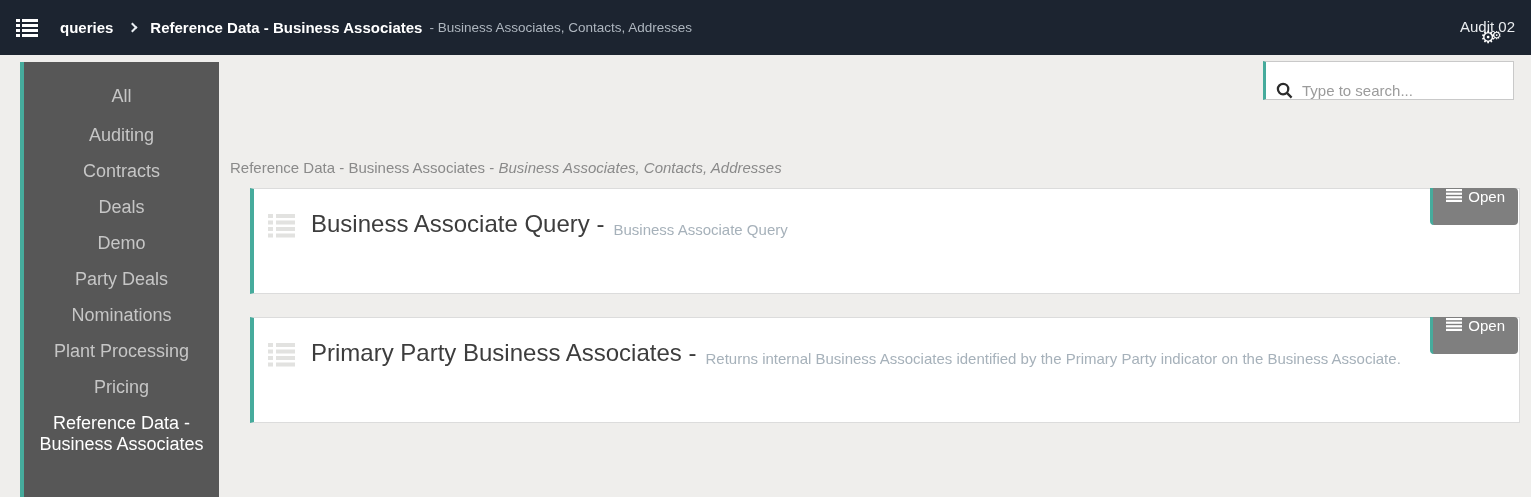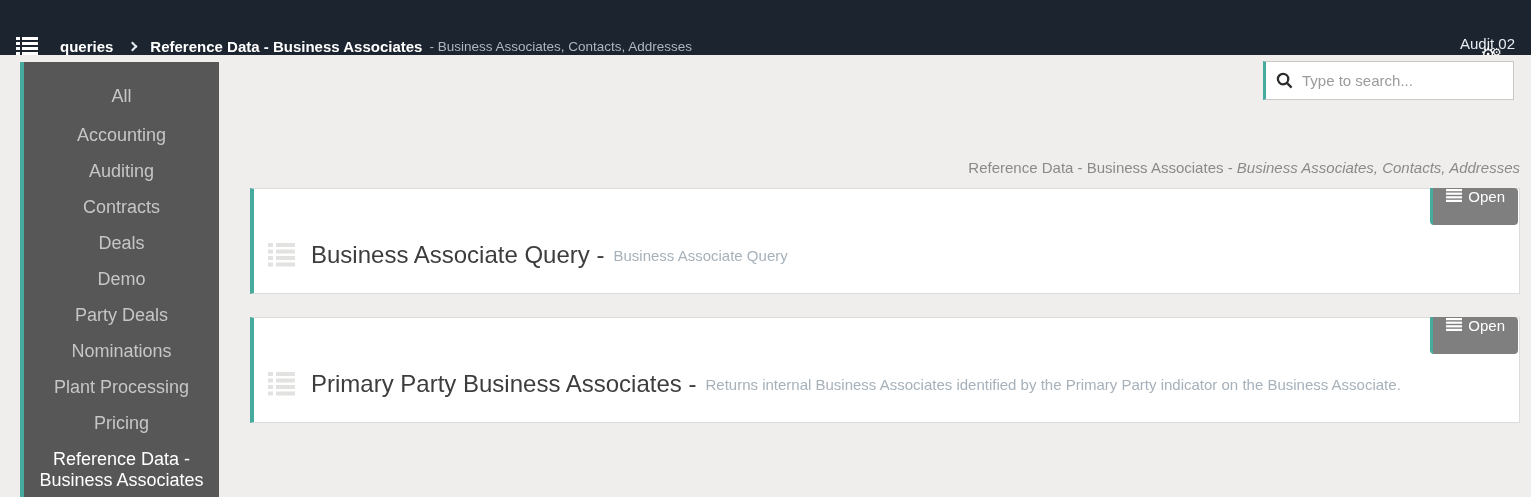--- a/index.html
+++ b/index.html
@@ -1,21 +1,21 @@
 <!DOCTYPE html>
 <html><head>
 <meta charset="utf-8">
 <style>
   * { margin:0; padding:0; box-sizing:border-box; }
   html,body { width:1531px; height:497px; overflow:hidden;
     font-family:"Liberation Sans", sans-serif; background:#efeeec; }
 
   
   .navbar { position:absolute; left:0; top:0; width:1531px; height:55px;
-    background:#1c2430; display:flex; align-items:flex-end; padding:0 16px; }
+    background:#1c2430; display:flex; align-items:center; padding:0 16px; }
   .nav-menu-icon { width:22px; height:18px; color:#fff; flex:0 0 auto; cursor:pointer; }
   .crumb-root { color:#fff; font-weight:bold; font-size:15px; margin-left:22px; cursor:pointer; }
   .crumb-chevron { display:inline-block; width:7px; height:7px;
     border-top:2px solid #e8edf2; border-right:2px solid #e8edf2;
     transform:rotate(45deg); margin:0 14px 0 16px; }
   .crumb-current { color:#fff; font-weight:bold; font-size:15px; }
   .crumb-subtitle { color:#aeb6bf; font-size:13.5px; margin-left:7px; }
   .nav-spacer { flex:1; }
   .nav-user { color:#e9ecef; font-size:15px; display:flex; align-items:center; cursor:pointer;flex-direction:column; }
   .cogs-icon { margin-left:7px; color:#fff; line-height:0; }
@@ -28,36 +28,36 @@
   
   .sidebar { position:absolute; left:20px; top:7px; bottom:0; width:199px;
     background:#575757; border-left:4px solid #46ab9c; padding-top:13px; text-align:center; }
   .side-item { color:#c6c6c6; font-size:18px; line-height:21px; padding:7.5px 6px; cursor:pointer; }
   .side-item:first-child { padding-top:11px; padding-bottom:10px; }
   .side-item.active { color:#ffffff; }
 
   
   .search-box { position:absolute; top:6px; right:17px; width:251px; height:39px;
     background:#fff; border:1px solid #c9c9c9; border-left:3px solid #46ab9c;
-    display:flex; align-items:center; padding:0 10px; }
+    display:flex; align-items:flex-end; padding:0 10px; }
   .search-icon { width:17px; height:17px; color:#2b2b2b; flex:0 0 auto; }
   .search-input { border:none; outline:none; flex:1; margin-left:9px; font-size:15px;
     font-family:"Liberation Sans", sans-serif; color:#444; background:transparent; }
   .search-input::placeholder { color:#9b9b9b; }
 
   
-  .meta { position:absolute; left:230px; right:11px; top:104px; text-align:right;
+  .meta { position:absolute; left:230px; right:11px; top:104px; text-align:left;
     color:#8a8a8a; font-size:15px; }
   .meta .sub { font-style:italic; }
 
   
   .cards { position:absolute; left:250px; right:11px; top:133px; }
   .card { position:relative; height:106px; background:#fff;
     border:1px solid #dcdcdc; border-left:4px solid #46ab9c; margin-bottom:23px; }
-  .card-row { position:absolute; left:14px; top:52px; display:flex; align-items:center; }
+  .card-row { position:absolute; left:14px; top:21px; display:flex; align-items:flex-end; }
   .card-list-icon { width:27px; height:24px; color:#e2e2e0; flex:0 0 auto; }
   .card-title { font-size:24px; color:#3d3d3d; margin-left:16px; white-space:nowrap; }
   .card-desc { font-size:15px; color:#a6b1ba; margin-left:9px; white-space:nowrap; }
   .open-btn { position:absolute; top:-1px; right:1px; height:37px; background:#7f7f7f;
     border:none; border-left:3px solid #46ab9c; border-radius:0 4px 4px 4px;
     color:#fff; font-size:15px; font-family:"Liberation Sans", sans-serif;
     display:flex; align-items:flex-start; padding:0 13px; cursor:pointer; }
   .btn-list-icon { width:16px; height:13px; color:#fff; margin-right:6px; }
 </style>
 </head>
@@ -86,21 +86,20 @@
   <span class="nav-user">
     <span>Audit 02</span>
     <span class="cogs-icon"><span class="cog-big">⚙</span><span class="cog-small">⚙</span></span>
   </span>
 </header>
 
 <div class="page">
 
   <aside class="sidebar">
     <div class="side-item">All</div>
-    <div class="side-item">Accounting</div>
     <div class="side-item">Auditing</div>
     <div class="side-item">Contracts</div>
     <div class="side-item">Deals</div>
     <div class="side-item">Demo</div>
     <div class="side-item">Party Deals</div>
     <div class="side-item">Nominations</div>
     <div class="side-item">Plant Processing</div>
     <div class="side-item">Pricing</div>
     <div class="side-item active">Reference Data - Business Associates</div>
   </aside>

